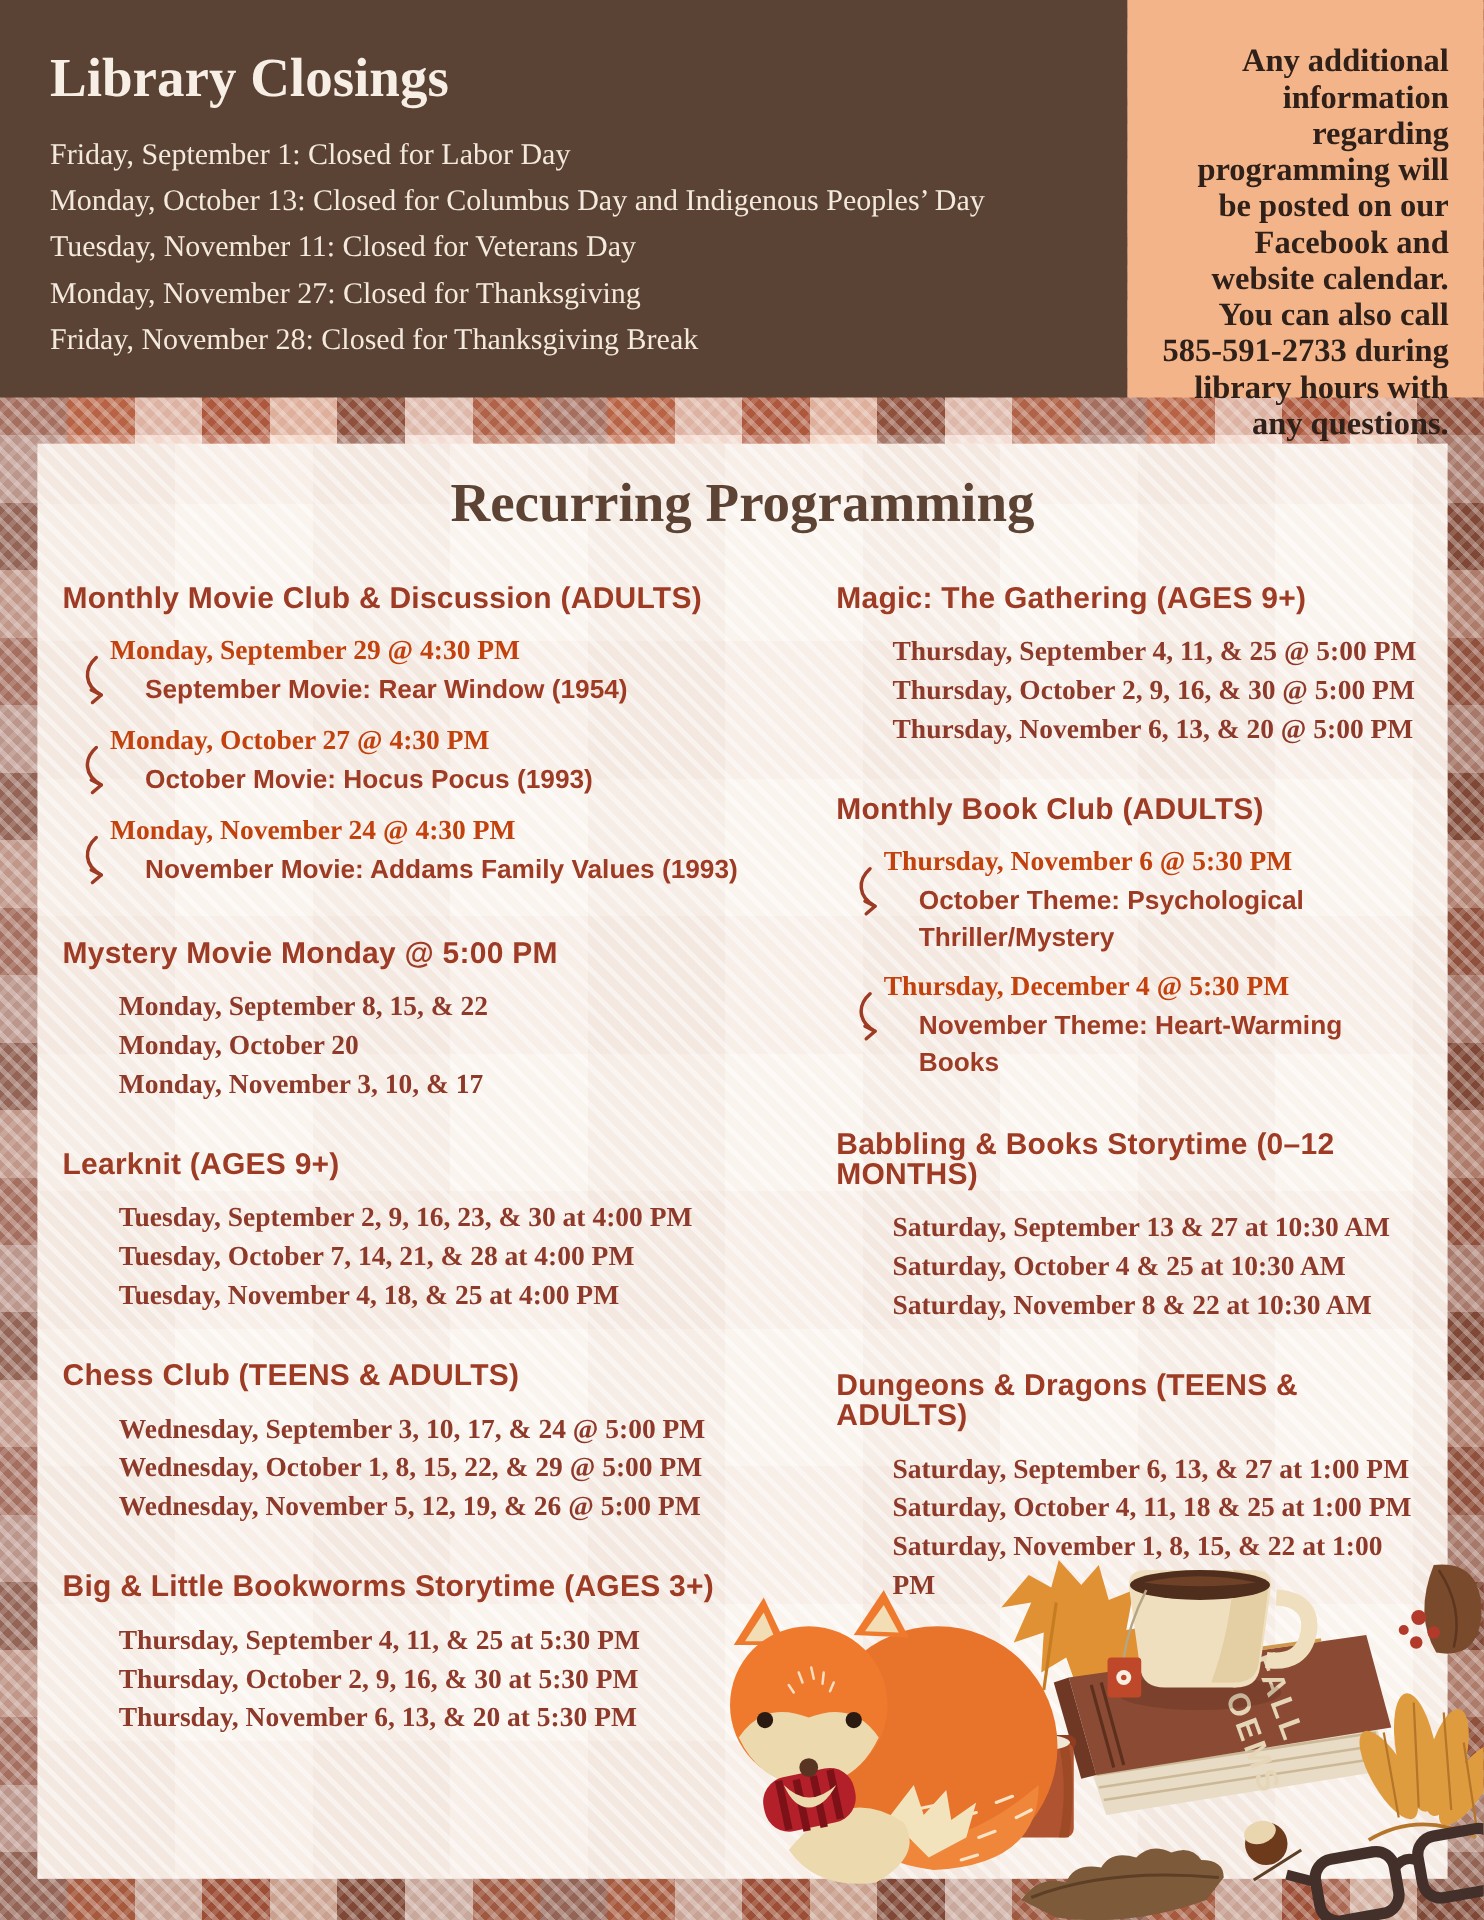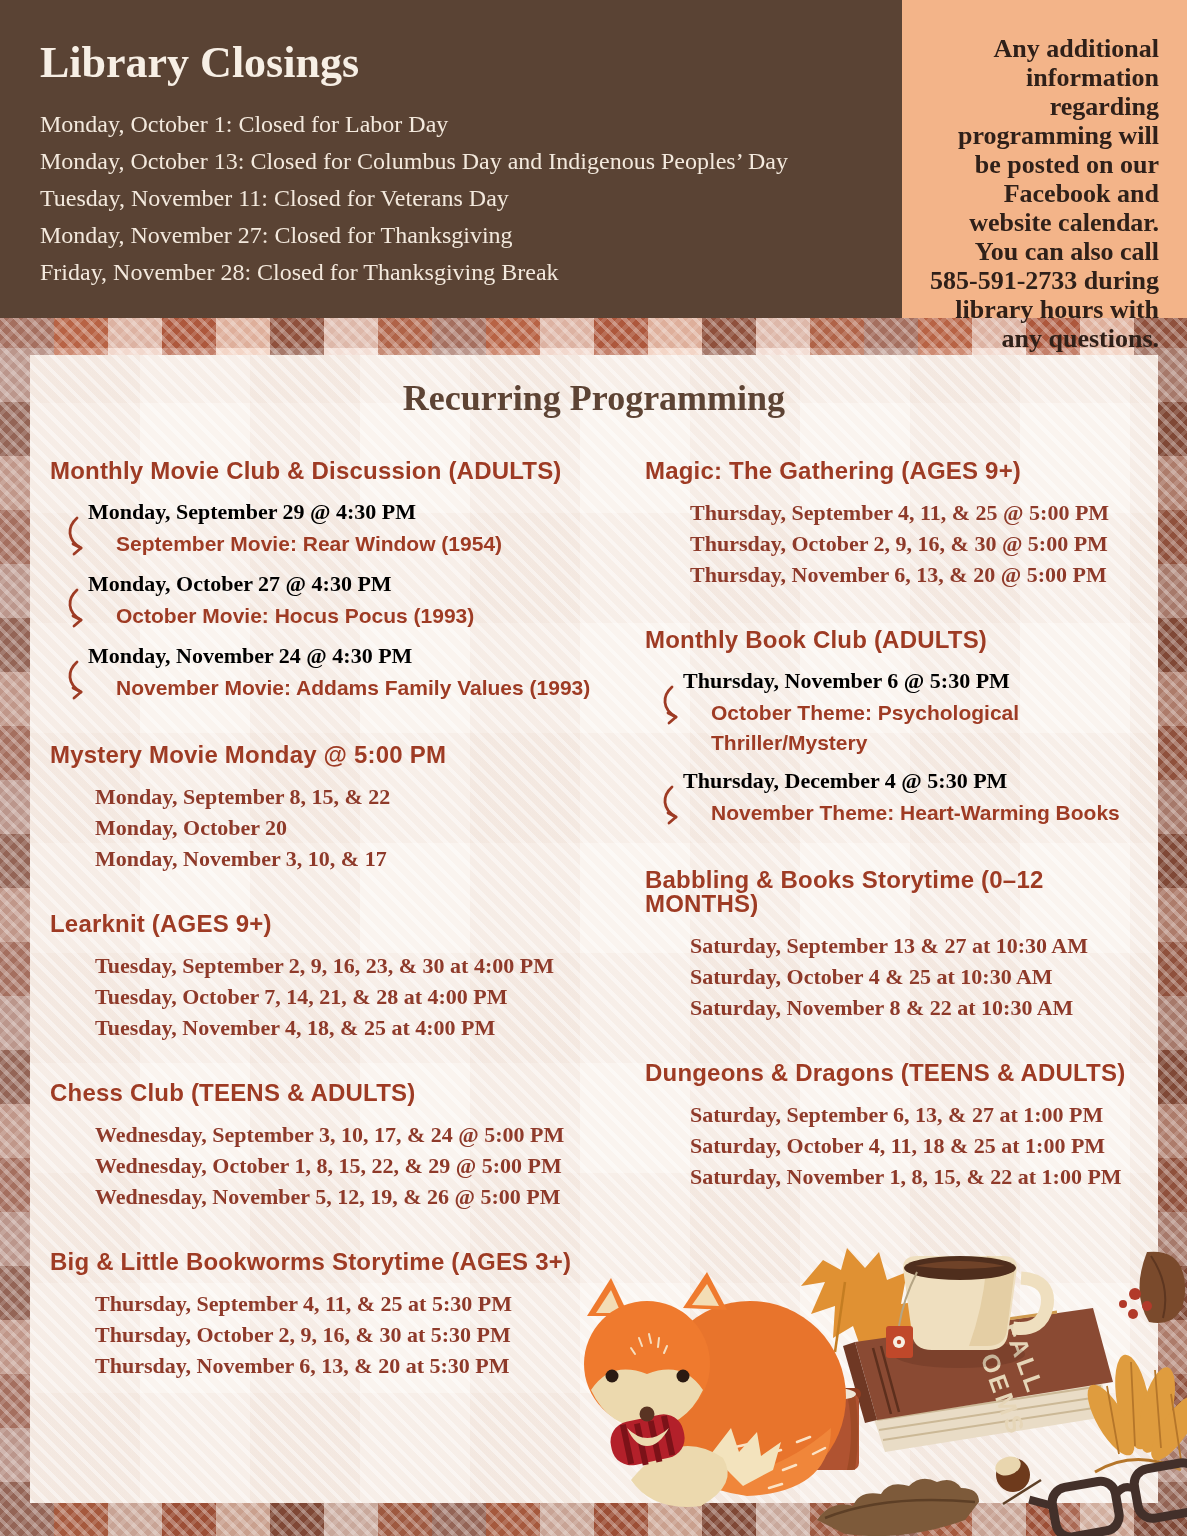--- a/index.html
+++ b/index.html
@@ -23,48 +23,48 @@
   .info-text{font-family:"Liberation Serif",serif;font-weight:700;font-size:26px;line-height:29px;
     color:#2f2019;text-align:right;}
   
   .card{position:absolute;left:30px;top:355px;width:1128px;height:1148px;background:#faf4ef;z-index:2;
     box-sizing:border-box;padding:24px 20px 0 20px;}
   .card::before{content:"";position:absolute;inset:0;pointer-events:none;
     background:
       repeating-linear-gradient(45deg, rgba(255,255,255,.45) 0 4px, rgba(255,255,255,0) 4px 11px),
       repeating-linear-gradient(90deg, rgba(226,199,184,.16) 0 110px, rgba(255,255,255,0) 110px 220px),
       repeating-linear-gradient(0deg, rgba(226,199,184,.12) 0 110px, rgba(255,255,255,0) 110px 220px);}
-  .recurring-title{position:relative;font-family:"Liberation Serif",serif;font-weight:700;font-size:36px;
+  .recurring-title{position:relative;font-family:"Liberation Serif",serif;font-weight:700;font-size:44px;
     color:#5d4334;text-align:center;margin:0;line-height:1.1;}
-  .cols{position:relative;display:flex;margin-top:40px;}
+  .cols{position:relative;display:flex;margin-top:40px;gap:24px;}
   .col-left{width:575px;box-sizing:border-box;padding-left:0;}
   .col-right{flex:1;margin-left:20px;}
   section{margin-bottom:38px;}
   .sec-heading{font-family:"Liberation Sans",sans-serif;font-weight:700;font-size:24px;
     color:#9e3b24;margin:0 0 14px 0;letter-spacing:.2px;line-height:1;}
   .event{margin-bottom:8px;}
   .event .event-date{margin-left:38px;font-family:"Liberation Serif",serif;font-weight:700;
-    font-size:22px;color:#000000;line-height:30px;}
+    font-size:22px;color:#c2410c;line-height:30px;}
   .theme-row{position:relative;margin-top:2px;min-height:32px;}
   .theme-row svg{position:absolute;left:14px;top:-14px;}
   .theme-row .event-theme{display:block;margin-left:66px;font-family:"Liberation Sans",sans-serif;
     font-weight:700;font-size:21px;color:#9e3b24;line-height:30px;}
   .plain-list .event-date{margin-left:45px;font-family:"Liberation Serif",serif;font-weight:700;
     font-size:22px;color:#8e3a2a;line-height:31px;}
   
   .illus{position:absolute;left:535px;top:1242px;width:652px;height:294px;z-index:4;}
 </style>
 </head>
 <body>
 
 <div class="page">
 
   <div class="hdr-brown">
     <h1 class="closings-title">Library Closings</h1>
-    <div class="closing-line">Monday, October 1: Closed for Labor Day</div>
+    <div class="closing-line">Friday, September 1: Closed for Labor Day</div>
     <div class="closing-line">Monday, October 13: Closed for Columbus Day and Indigenous Peoples’ Day</div>
     <div class="closing-line">Tuesday, November 11: Closed for Veterans Day</div>
     <div class="closing-line">Monday, November 27: Closed for Thanksgiving</div>
     <div class="closing-line">Friday, November 28: Closed for Thanksgiving Break</div>
   </div>
 
   <div class="hdr-peach">
     <div class="info-text">Any additional information regarding programming will be posted on our Facebook and website calendar. You can also call 585-591-2733 during library hours with any questions.</div>
   </div>
 

